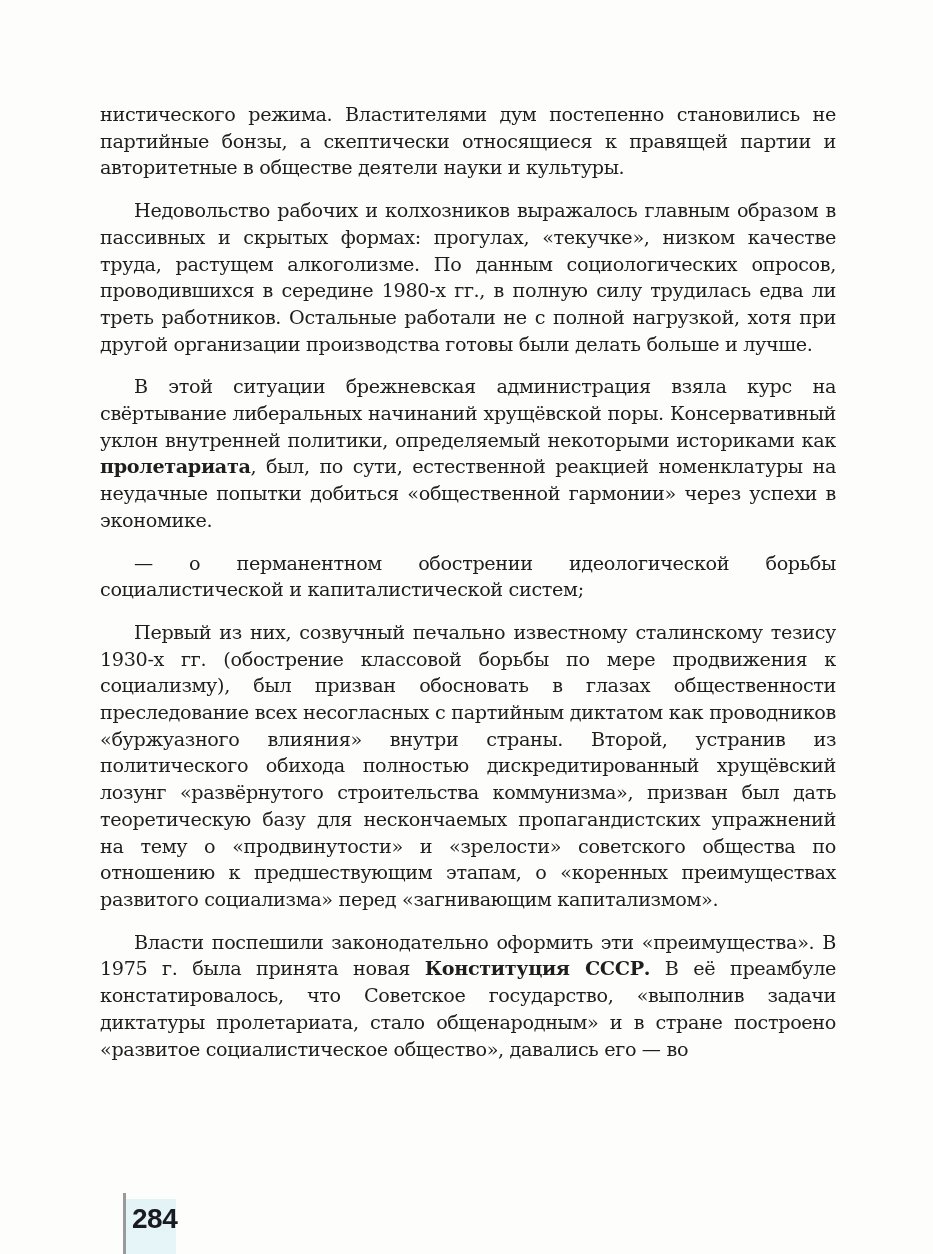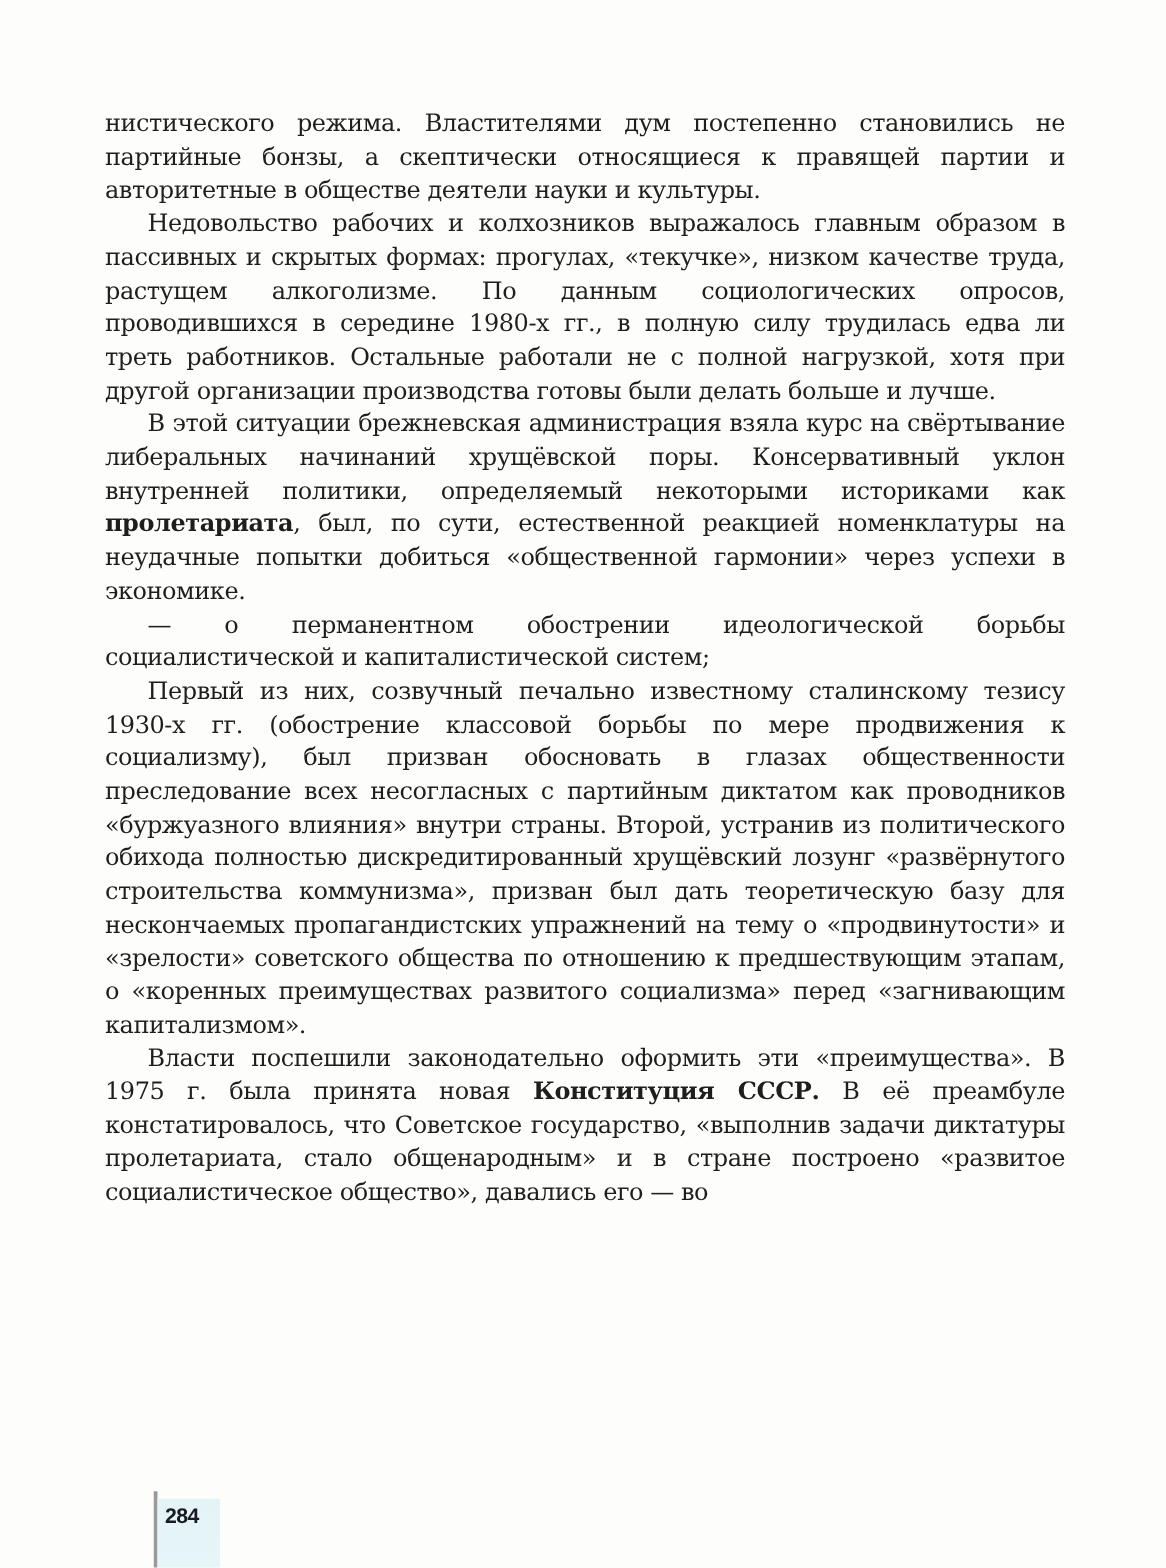--- a/index.html
+++ b/index.html
@@ -3,34 +3,34 @@
 <meta charset="utf-8">
 <style>
   html, body { margin: 0; padding: 0; background: #fdfdfc; }
   body { width: 933px; height: 1254px; position: relative; overflow: hidden; }
   .page-text {
     position: absolute; left: 84px; top: 86px; width: 768px;
     font-family: "DejaVu Serif", "Liberation Serif", serif;
     font-size: 19.2px; line-height: 26.7px; color: #1e1e1e;
     text-align: justify; letter-spacing: -0.35px; word-spacing: 0px;
   }
-  .page-text p { margin: 0; text-indent: 0; }
+  .page-text p { margin: 16px; text-indent: 0; }
   .page-text p.indent { text-indent: 34px; }
   .page-text b { font-weight: bold; }
   .page-marker-line {
     position: absolute; left: 123px; top: 1193px; width: 3px; height: 61px; background: #9a9a9a;
   }
   .page-number-box {
     position: absolute; left: 126px; top: 1199px; width: 50px; height: 55px;
     background: linear-gradient(180deg, #e3f3f6, #e6f5f8);
   }
   .page-number {
     position: absolute; left: 132px; top: 1203px;
     font-family: "Liberation Sans", "DejaVu Sans", sans-serif; font-weight: bold;
-    font-size: 17px; color: #1a1a24; letter-spacing: -0.5px;
+    font-size: 28px; color: #1a1a24; letter-spacing: -0.5px;
   }
 </style>
 </head>
 <body>
 
 <div class="page-text">
   <p>
     <span>нистического режима. Властителями дум постепенно становились не партийные бонзы, а скептически относящиеся к правящей партии и авторитетные в обществе деятели науки и культуры.</span>
   </p>
   <p class="indent">

